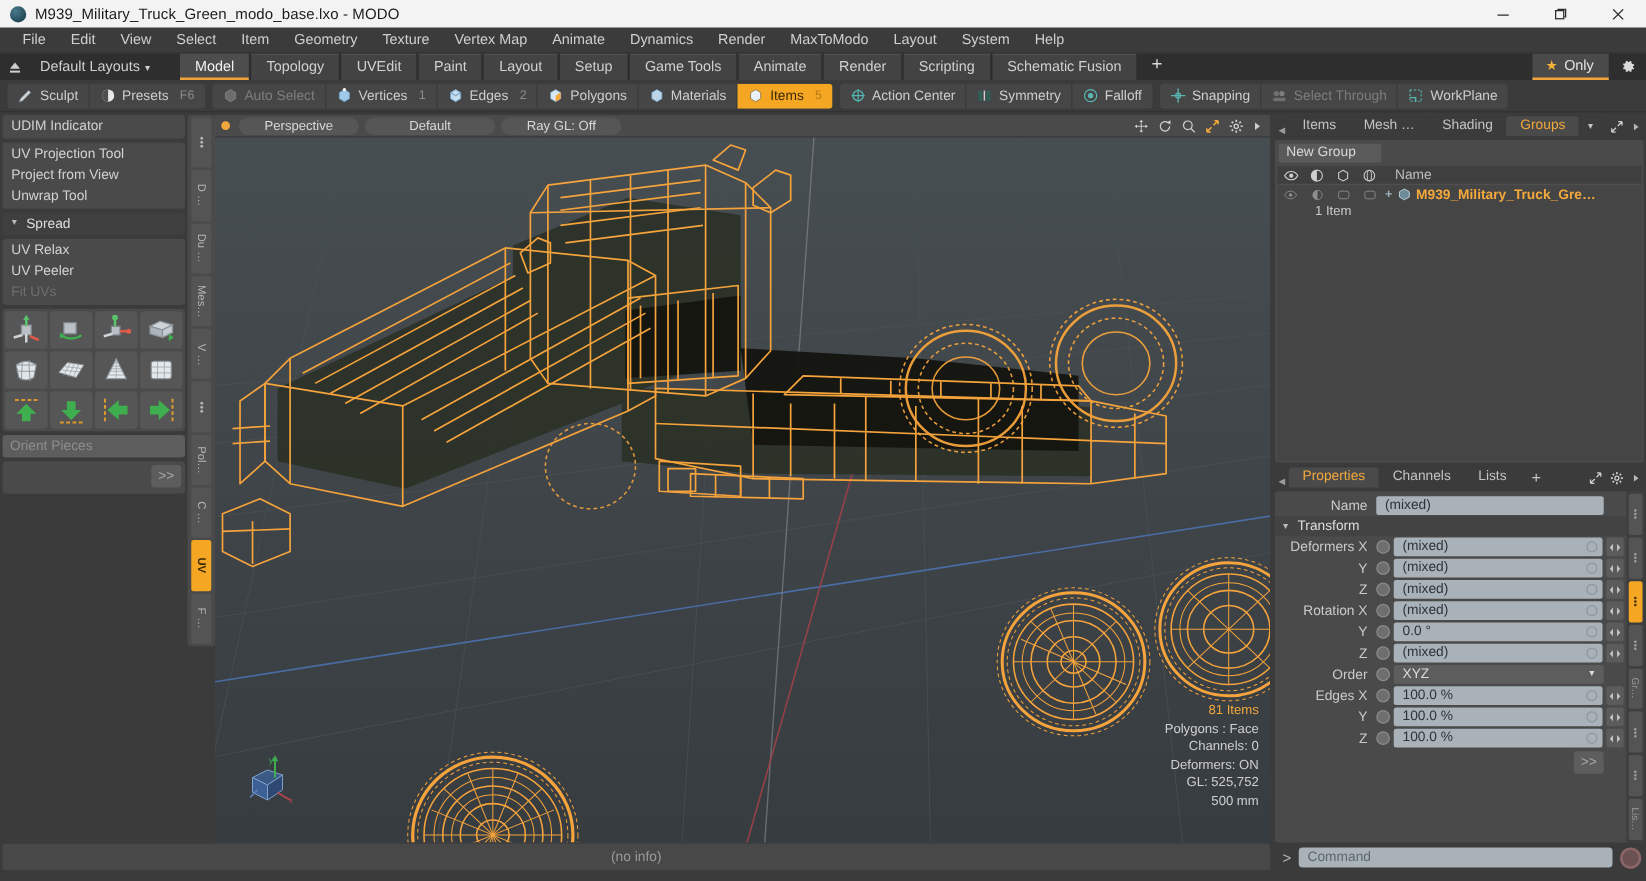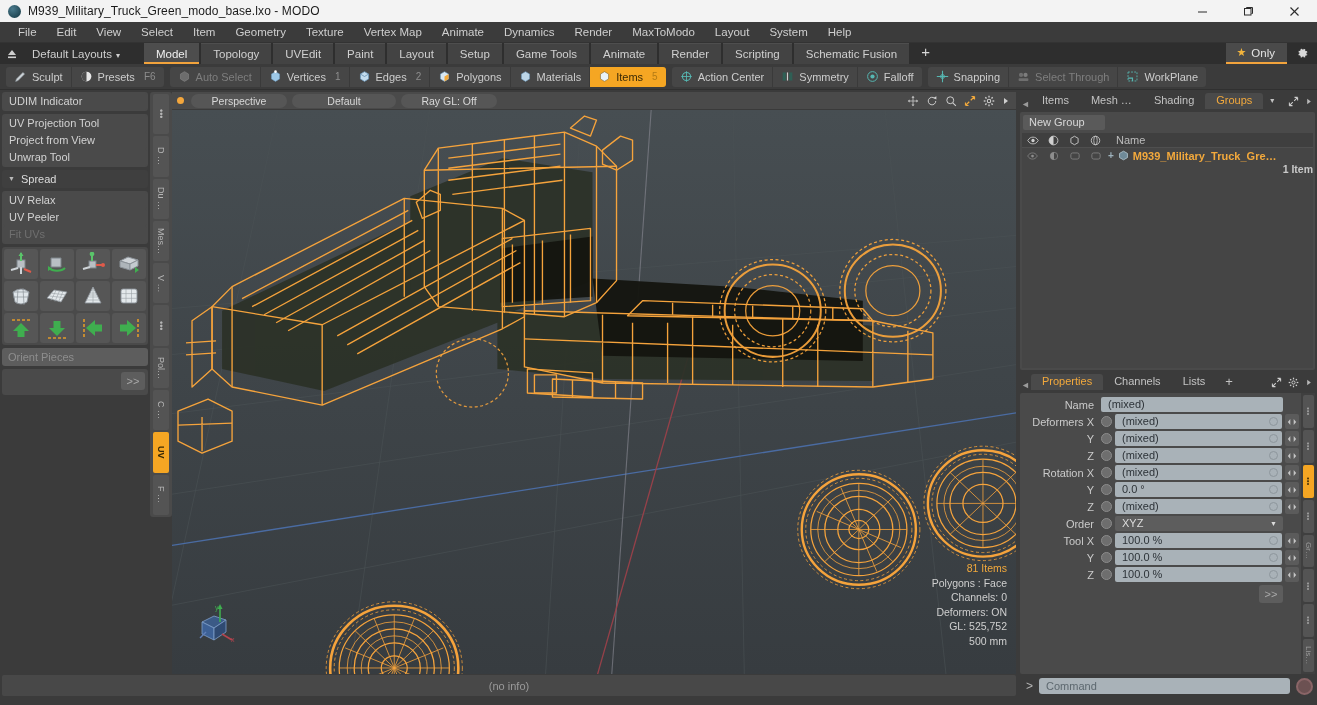--- a/index.html
+++ b/index.html
@@ -136,21 +136,21 @@
   .glist { flex:1; background:#454545; margin:0 2px 2px 2px; display:flex;
            flex-direction:column; }
   .gl-head { height:15px; display:flex; align-items:center; background:#3f3f3f;
              border-bottom:1px solid #4f4f4f; }
   .gl-eye { width:21px; display:flex; align-items:center; justify-content:center; }
   .gl-name { flex:1; padding-left:10px; font-size:11px; color:#bdbdbd; }
   .gl-row { height:15px; display:flex; align-items:center; }
   .gl-toggle { width:21px; display:flex; align-items:center; justify-content:center; }
   .gl-item { flex:1; display:flex; align-items:center; gap:4px; padding-left:2px;
              font-size:11px; color:#f3a93c; font-weight:bold; }
-  .gl-sub { font-size:10.5px; color:#c9c9c9; text-align:right; padding-left:30px;font-weight:bold; }
+  .gl-sub { font-size:10.5px; color:#c9c9c9; text-align:left; padding-left:30px; }
 
   
   .prop-rows { flex:1; overflow:hidden; display:flex; }
   .prop-main { flex:1; padding-top:3px; }
   .prow { height:17px; display:flex; align-items:center; gap:3px; padding-right:2px; }
   .plabel { width:78px; text-align:right; font-size:11px; color:#cacaca;
             padding-right:4px; }
   .pdot { width:11px; height:11px; border-radius:50%; background:#6e6e6e;
           border:1px solid #8b8b8b; flex:none; }
   .pfield { flex:1; height:15px; background:#a9b2b8; border-radius:2px;
@@ -871,20 +871,24 @@
 
     <div class="panel" style="flex:1">
       <div class="prop-rows">
         <div class="prop-main">
 
           <div class="prow">
             <div class="plabel">Name</div>
             <div class="pfield" style="margin-right:16px">(mixed)</div>
           </div>
 
+          <div class="sect">
+            <span class="tri">▼</span>
+            <span>Transform</span>
+          </div>
 
           <div class="prow">
             <div class="plabel">Deformers X</div>
             <div class="pdot"></div>
             <div class="pfield">
                 <span>(mixed)</span>
                 <span class="mini"></span>
               </div>
             <div class="pspin">
                 <svg width="10" height="8" viewBox="0 0 12 9">
@@ -965,21 +969,21 @@
               </div>
           </div>
 
           <div class="prow">
             <div class="plabel">Order</div>
             <div class="pdot"></div>
             <div class="psel" style="margin-right:16px"><span>XYZ</span><span class="dn">▼</span></div>
           </div>
 
           <div class="prow">
-            <div class="plabel">Tool X</div>
+            <div class="plabel">Edges X</div>
             <div class="pdot"></div>
             <div class="pfield">
                 <span>100.0 %</span>
                 <span class="mini"></span>
               </div>
             <div class="pspin">
                 <svg width="10" height="8" viewBox="0 0 12 9">
                   <polygon points="4,1 1,4.5 4,8" fill="#c6c6c6"></polygon>
                   <polygon points="8,1 11,4.5 8,8" fill="#c6c6c6"></polygon>
                 </svg>

